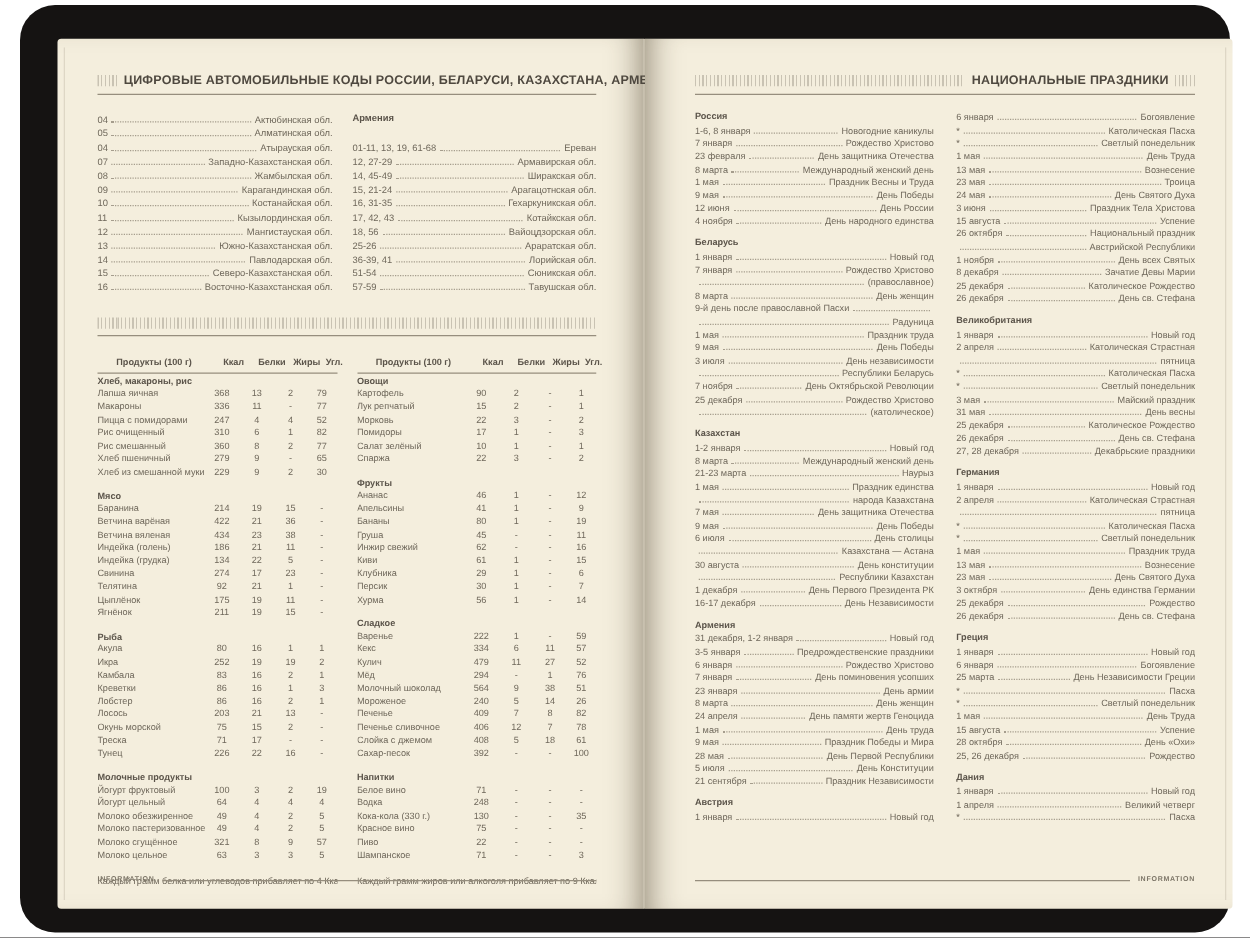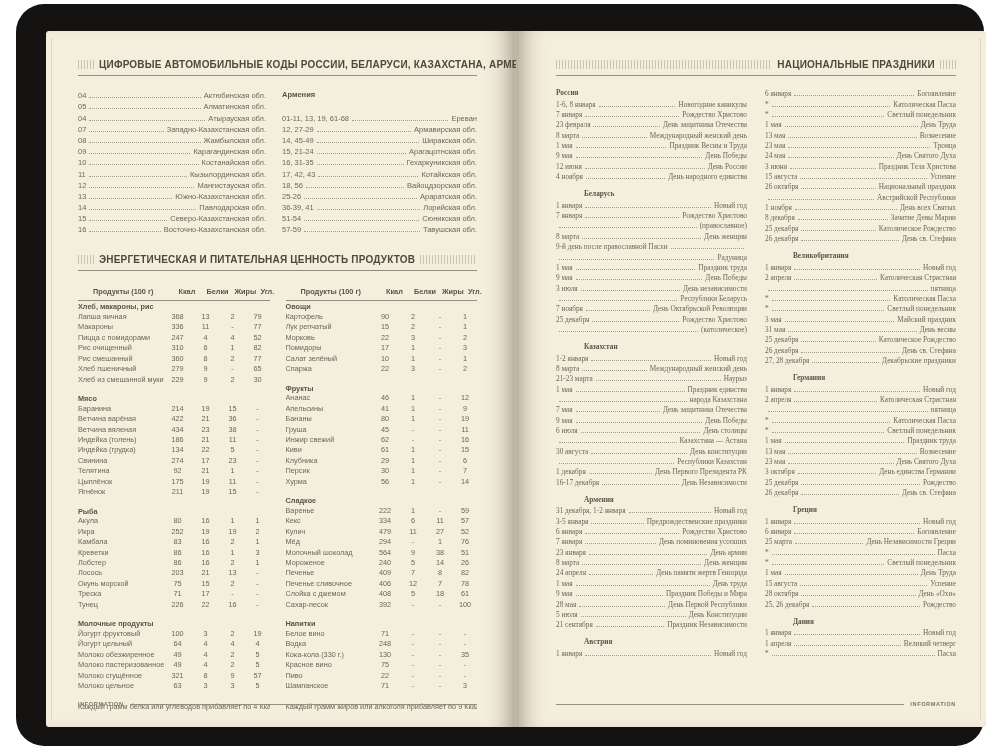--- a/index.html
+++ b/index.html
@@ -41,24 +41,24 @@
   .nut-head{display:grid;grid-template-columns:minmax(0,1fr) 28px 28px 26px 24px;border-bottom:1px solid var(--rule);padding:4px 0 4px 0;font-size:7.3px;font-weight:bold;color:var(--bold-text);}
   .nut-head span{text-align:center;white-space:nowrap;padding-left:15px;}
   .nut-head .nname{text-align:left;}
   .gtitle{font-size:7.3px;font-weight:bold;color:var(--bold-text);height:10.6px;line-height:11.4px;white-space:nowrap;}
   .gtitle:not(:first-child){margin-top:8px;}
   .nrow{display:grid;grid-template-columns:minmax(0,1fr) 28px 28px 26px 24px;height:10.45px;font-size:7.3px;color:var(--body-text);}
   .nrow span{text-align:center;line-height:10.45px;white-space:nowrap;}
   .nrow .nname{text-align:left;overflow:hidden;}
   .note{margin-top:11px;font-size:7.3px;color:var(--body-text);line-height:9px;white-space:nowrap;overflow:hidden;}
 
-  .hol-cols{margin-top:12px;gap:18px;font-family:Liberation Serif, serif;}
+  .hol-cols{margin-top:12px;gap:18px;}
   .hol .lrow{height:10.35px;font-size:7.3px;}
   .country{font-size:7.3px;font-weight:bold;color:var(--bold-text);height:10.35px;line-height:10.8px;}
-  .country:not(:first-child){margin-top:8px;margin-left:28px;}
+  .country:not(:first-child){margin-top:8px;}
 
   .footer{position:absolute;left:32px;right:38px;bottom:20px;display:flex;align-items:center;gap:6px;}
   .page.right .footer{left:40px;right:30px;}
   .flabel{font-size:5.6px;letter-spacing:.6px;color:var(--footer-text);font-weight:bold;white-space:nowrap;}
   .fline{flex:1;border-top:1px solid var(--rule);}
 </style>
 </head>
 <body>
 
 <div class="cover">
@@ -195,21 +195,20 @@
               <div class="lrow">
                 <span class="ltext">57-59</span>
                 <span class="dots"></span>
                 <span class="rtext">Тавушская обл.</span>
               </div>
             </div>
         </div>
 
         <div class="sec-header mt">
           <span class="hatch sm"></span>
-          <span class="sec-title">ЭНЕРГЕТИЧЕСКАЯ И ПИТАТЕЛЬНАЯ ЦЕННОСТЬ ПРОДУКТОВ</span>
           <span class="hatch grow"></span>
         </div>
         <div class="cols nut-cols">
           <div class="col">
             <div class="nut-head">
               <span class="nname">Продукты (100 г)</span>
               <span>Ккал</span>
               <span>Белки</span>
               <span>Жиры</span>
               <span>Угл.</span>

